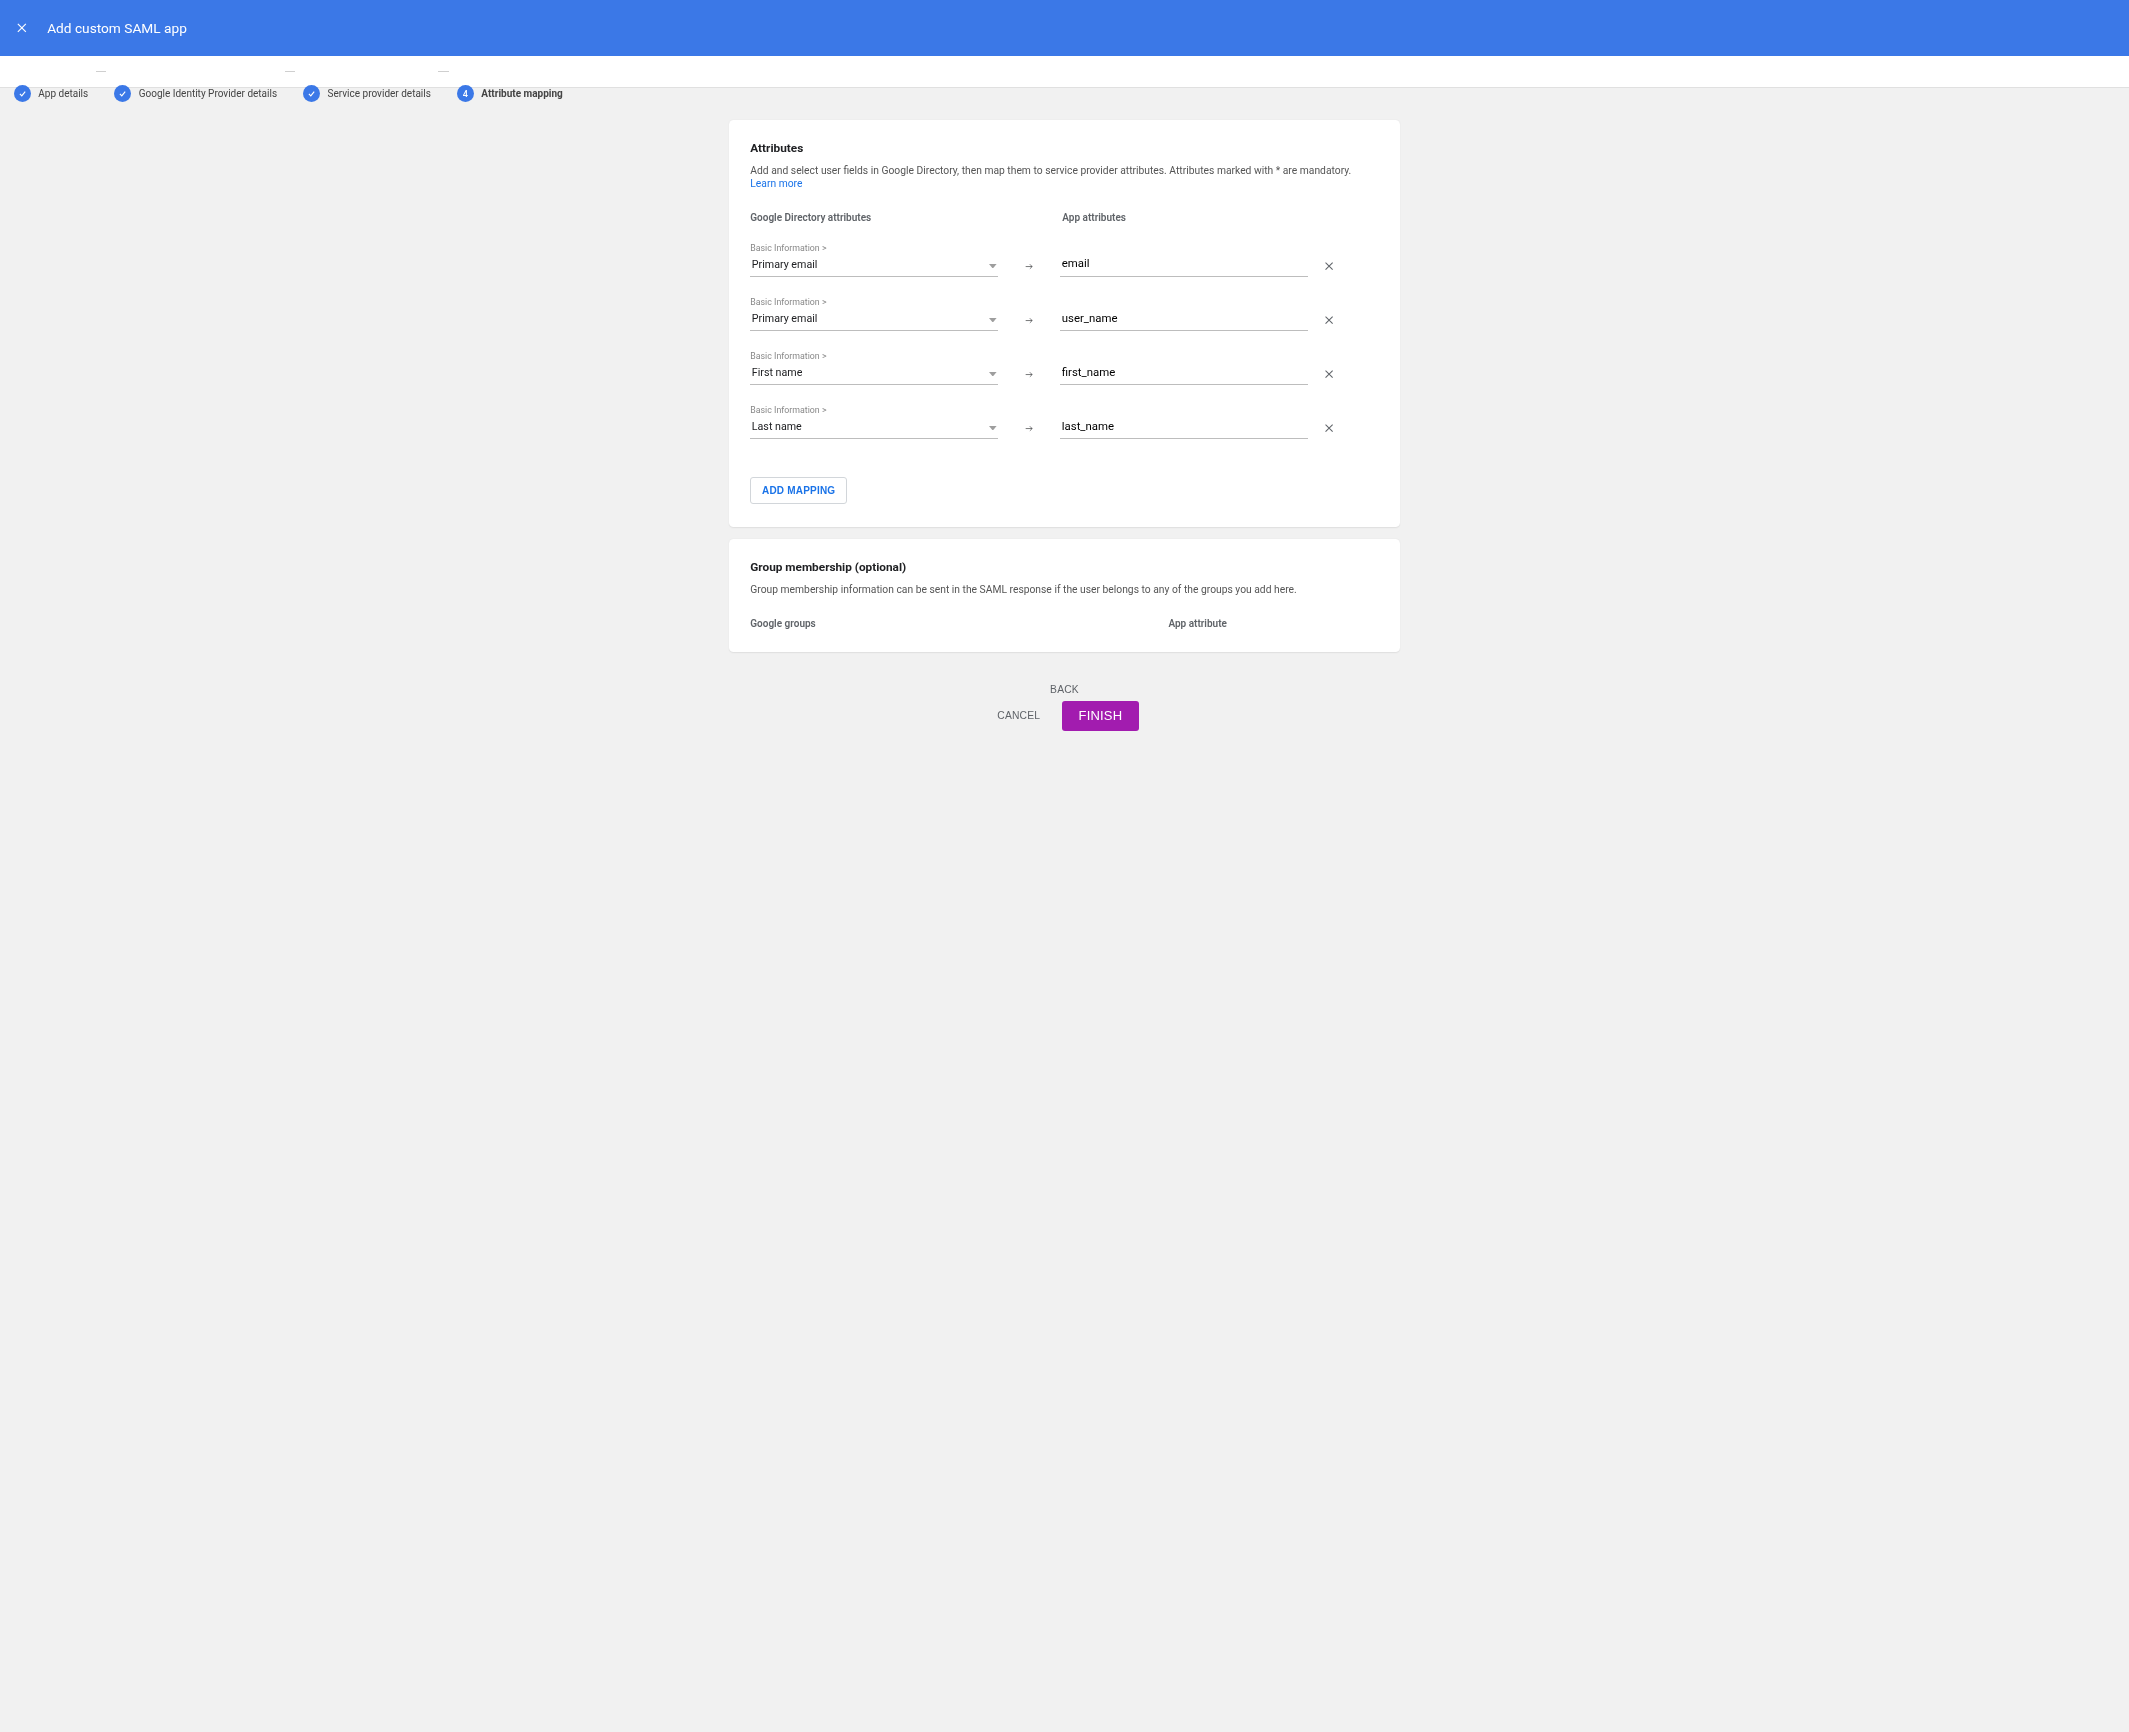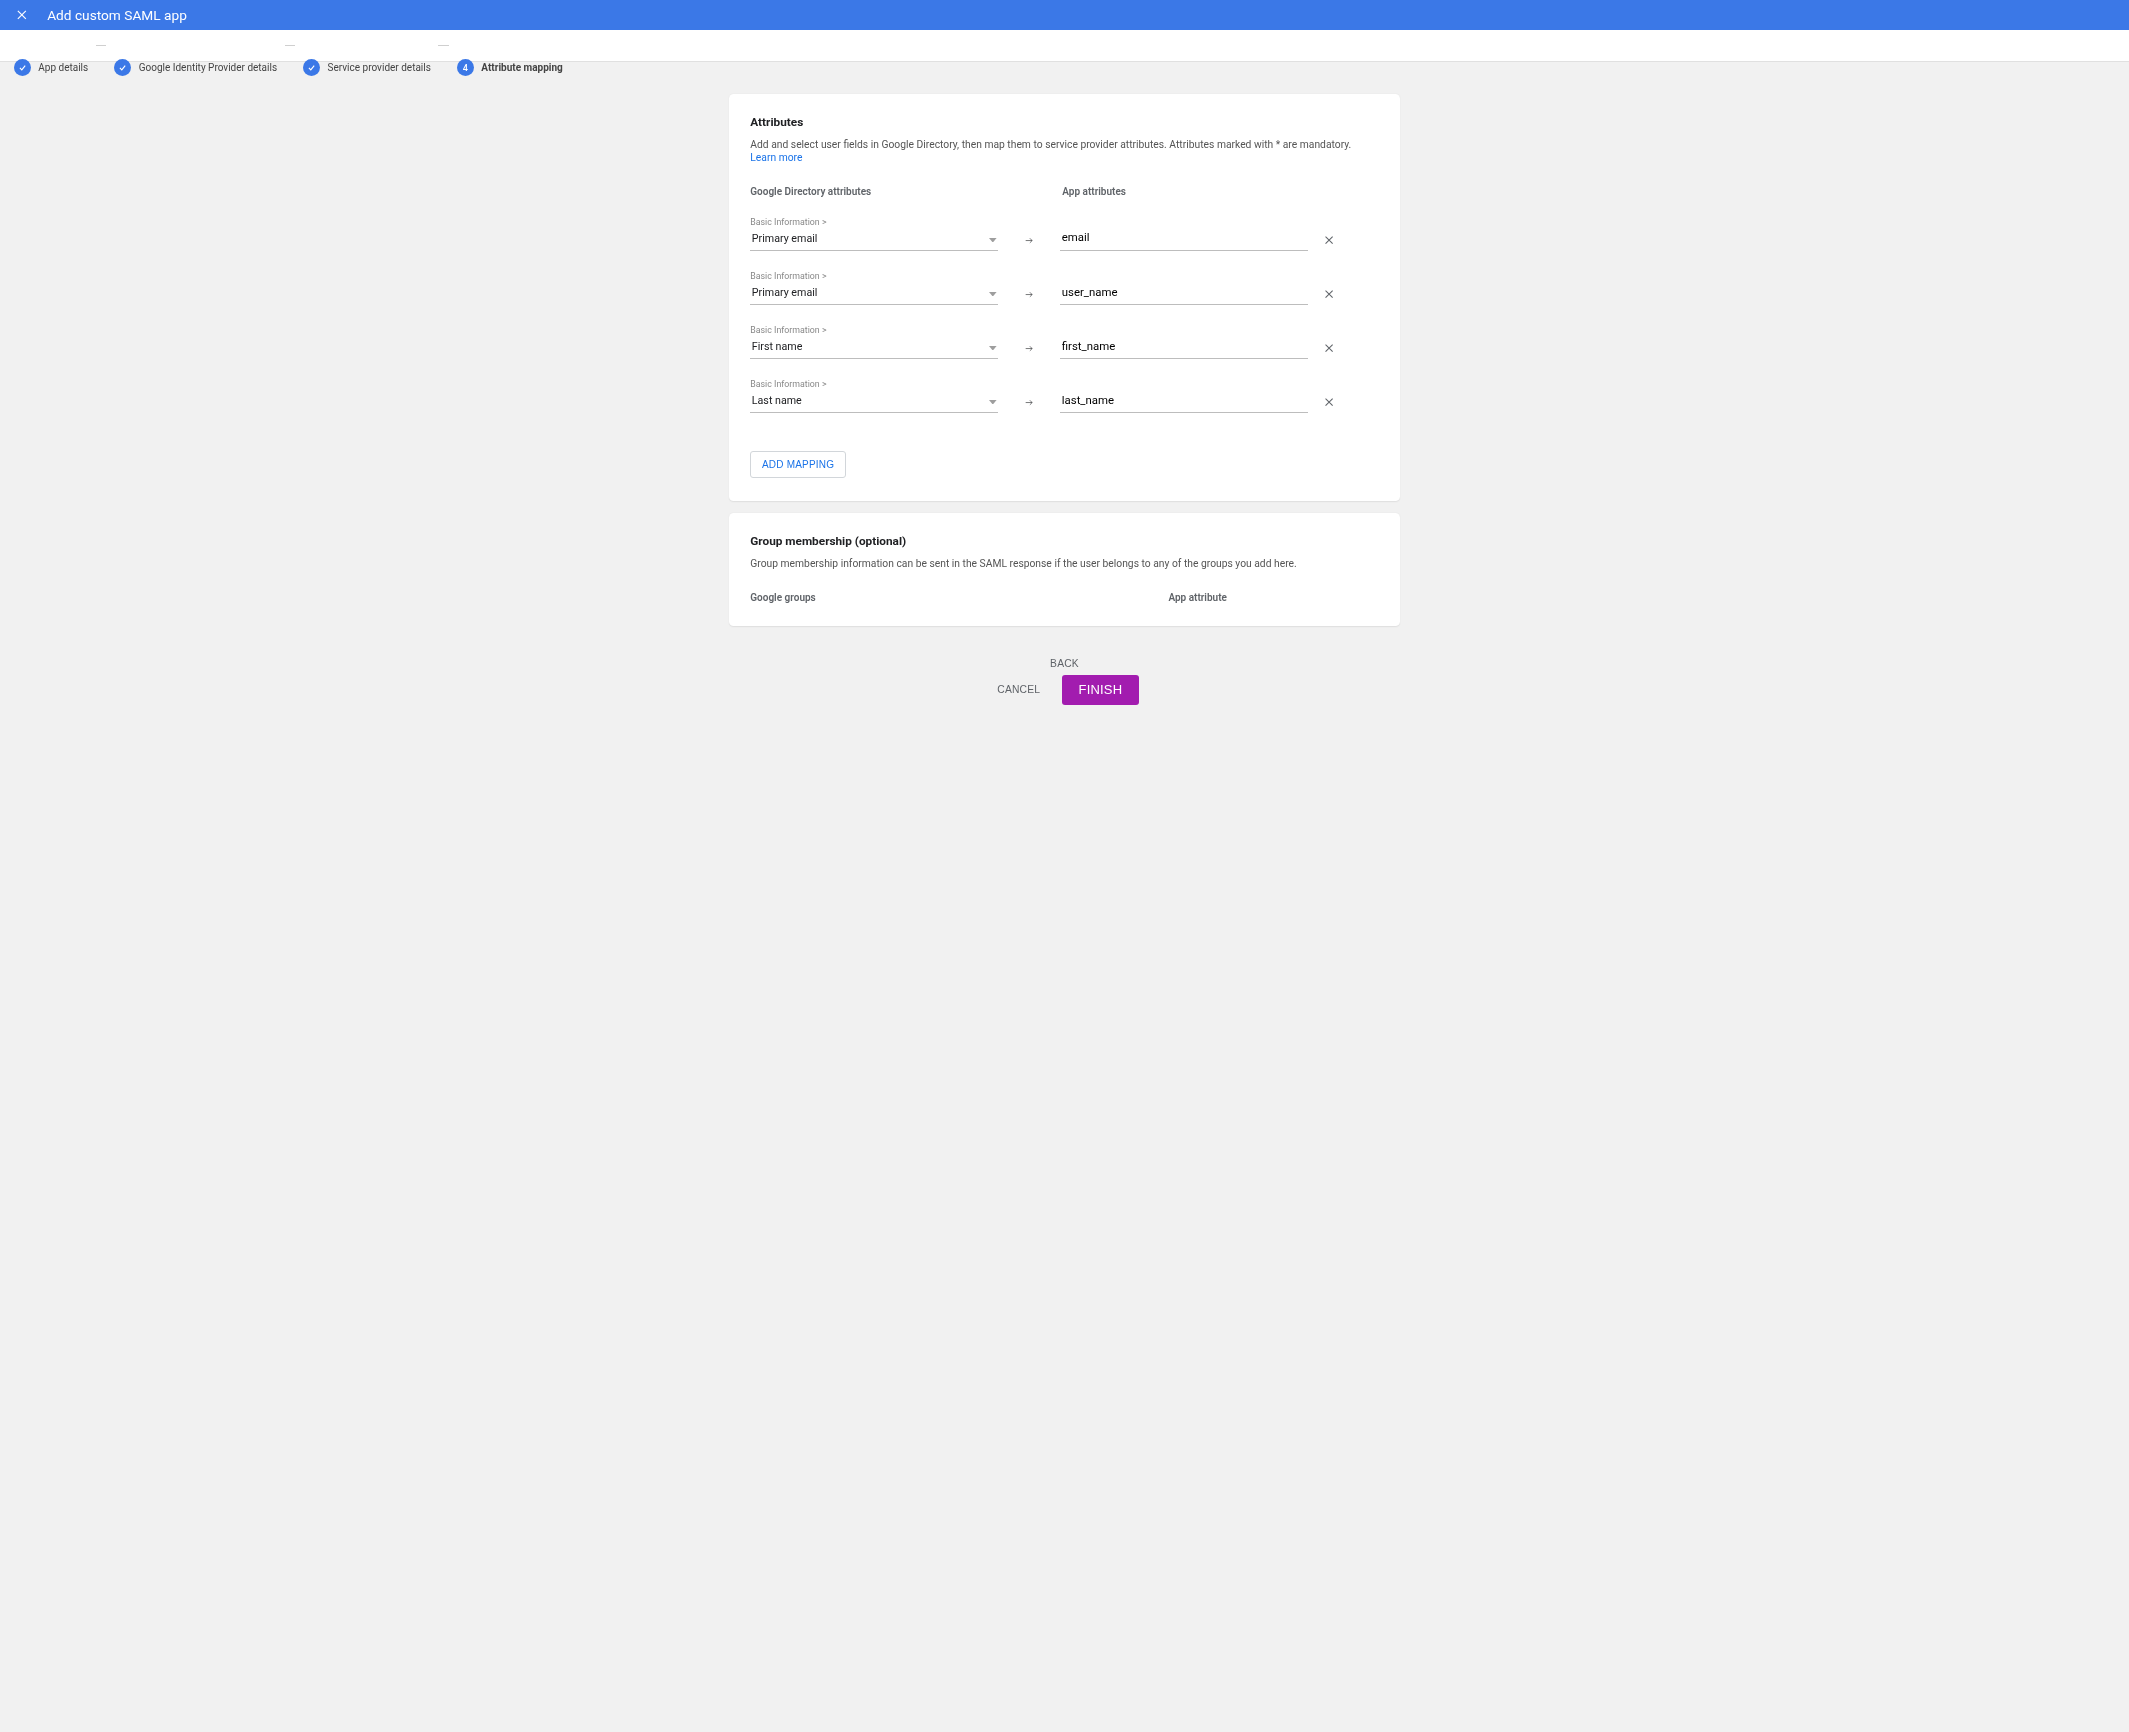--- a/index.html
+++ b/index.html
@@ -7,21 +7,21 @@
       font-family: 'Roboto', 'Helvetica Neue', Arial, sans-serif;
       background: #f1f1f1;
       color: #202124;
     }
     .header {
       background: #3b78e7;
       color: #fff;
       display: flex;
       align-items: center;
       padding: 0 15.2px;
-      height: 30px;
+      height: 56px;
     }
     .header .close { margin-right: 18.3px; display:flex; align-items:center; cursor:pointer; }
     .header .close svg { width:13.7px; height:13.7px; }
     .header h1 { font-size: 13.7px; font-weight:400; }
     .stepper {
       background:#fff;
       border-bottom:0.8px solid #e0e0e0;
       display:flex;
       align-items:center;
       padding: 0 13.7px;
@@ -59,21 +59,21 @@
     .gdir .sel .val { font-size:10.7px; }
     .gdir .sel .caret svg { width:7.6px; height:4.6px; fill:#9e9e9e; }
     .arrow { width:62px; display:flex; justify-content:center; padding-bottom:6.1px; }
     .arrow svg { width:12.2px; height:9.1px; }
     .appattr { width:248px; border-bottom:0.8px solid #bdbdbd; padding:3px 1.5px 5.3px; font-size:11.4px; letter-spacing:0.1px; }
     .appattr-input { border:none; outline:none; width:100%; font-size:11.4px; font-family:inherit; }
     .del { margin-left:15.2px; display:flex; align-items:center; padding-bottom:4.6px; cursor:pointer; }
     .del svg { width:12.2px; height:12.2px; stroke:#5f6368; }
     .add-mapping-btn {
       margin-top:38px; display:inline-block; border:0.8px solid #d2d6da;
-      border-radius:3px; padding:6.9px 10.7px; font-size:10px; font-weight:400;
+      border-radius:3px; padding:6.9px 10.7px; font-size:10px; font-weight:700;
       color:#1a73e8; background:#fff; cursor:pointer; letter-spacing:0.2px;
     }
     .group-row { display:flex; align-items:flex-end; margin-top:7.6px; }
     .group-search { width:381px; border-bottom:0.8px solid #bdbdbd; padding:4.6px 1.5px 5.3px; }
     .group-search input { border:none; outline:none; width:100%; font-size:10.7px; color:#333; }
     .group-search input::placeholder { color:#9e9e9e; }
     .group-arrow { width:30.5px; display:flex; justify-content:center; padding-bottom:6.1px; }
     .group-attr { width:207px; border-bottom:0.8px solid #bdbdbd; padding:4.6px 1.5px 5.3px; color:#9e9e9e; font-size:11px; }
     .footer-actions { display:flex; justify-content:center; align-items:center; padding: 13.7px 0 30.5px; flex-direction: column; }
     .btn-text { background:none; border:none; font-size:10.3px; font-weight:500; color:#5f6368; letter-spacing:0.2px; cursor:pointer; padding:6.1px 7.6px; }

